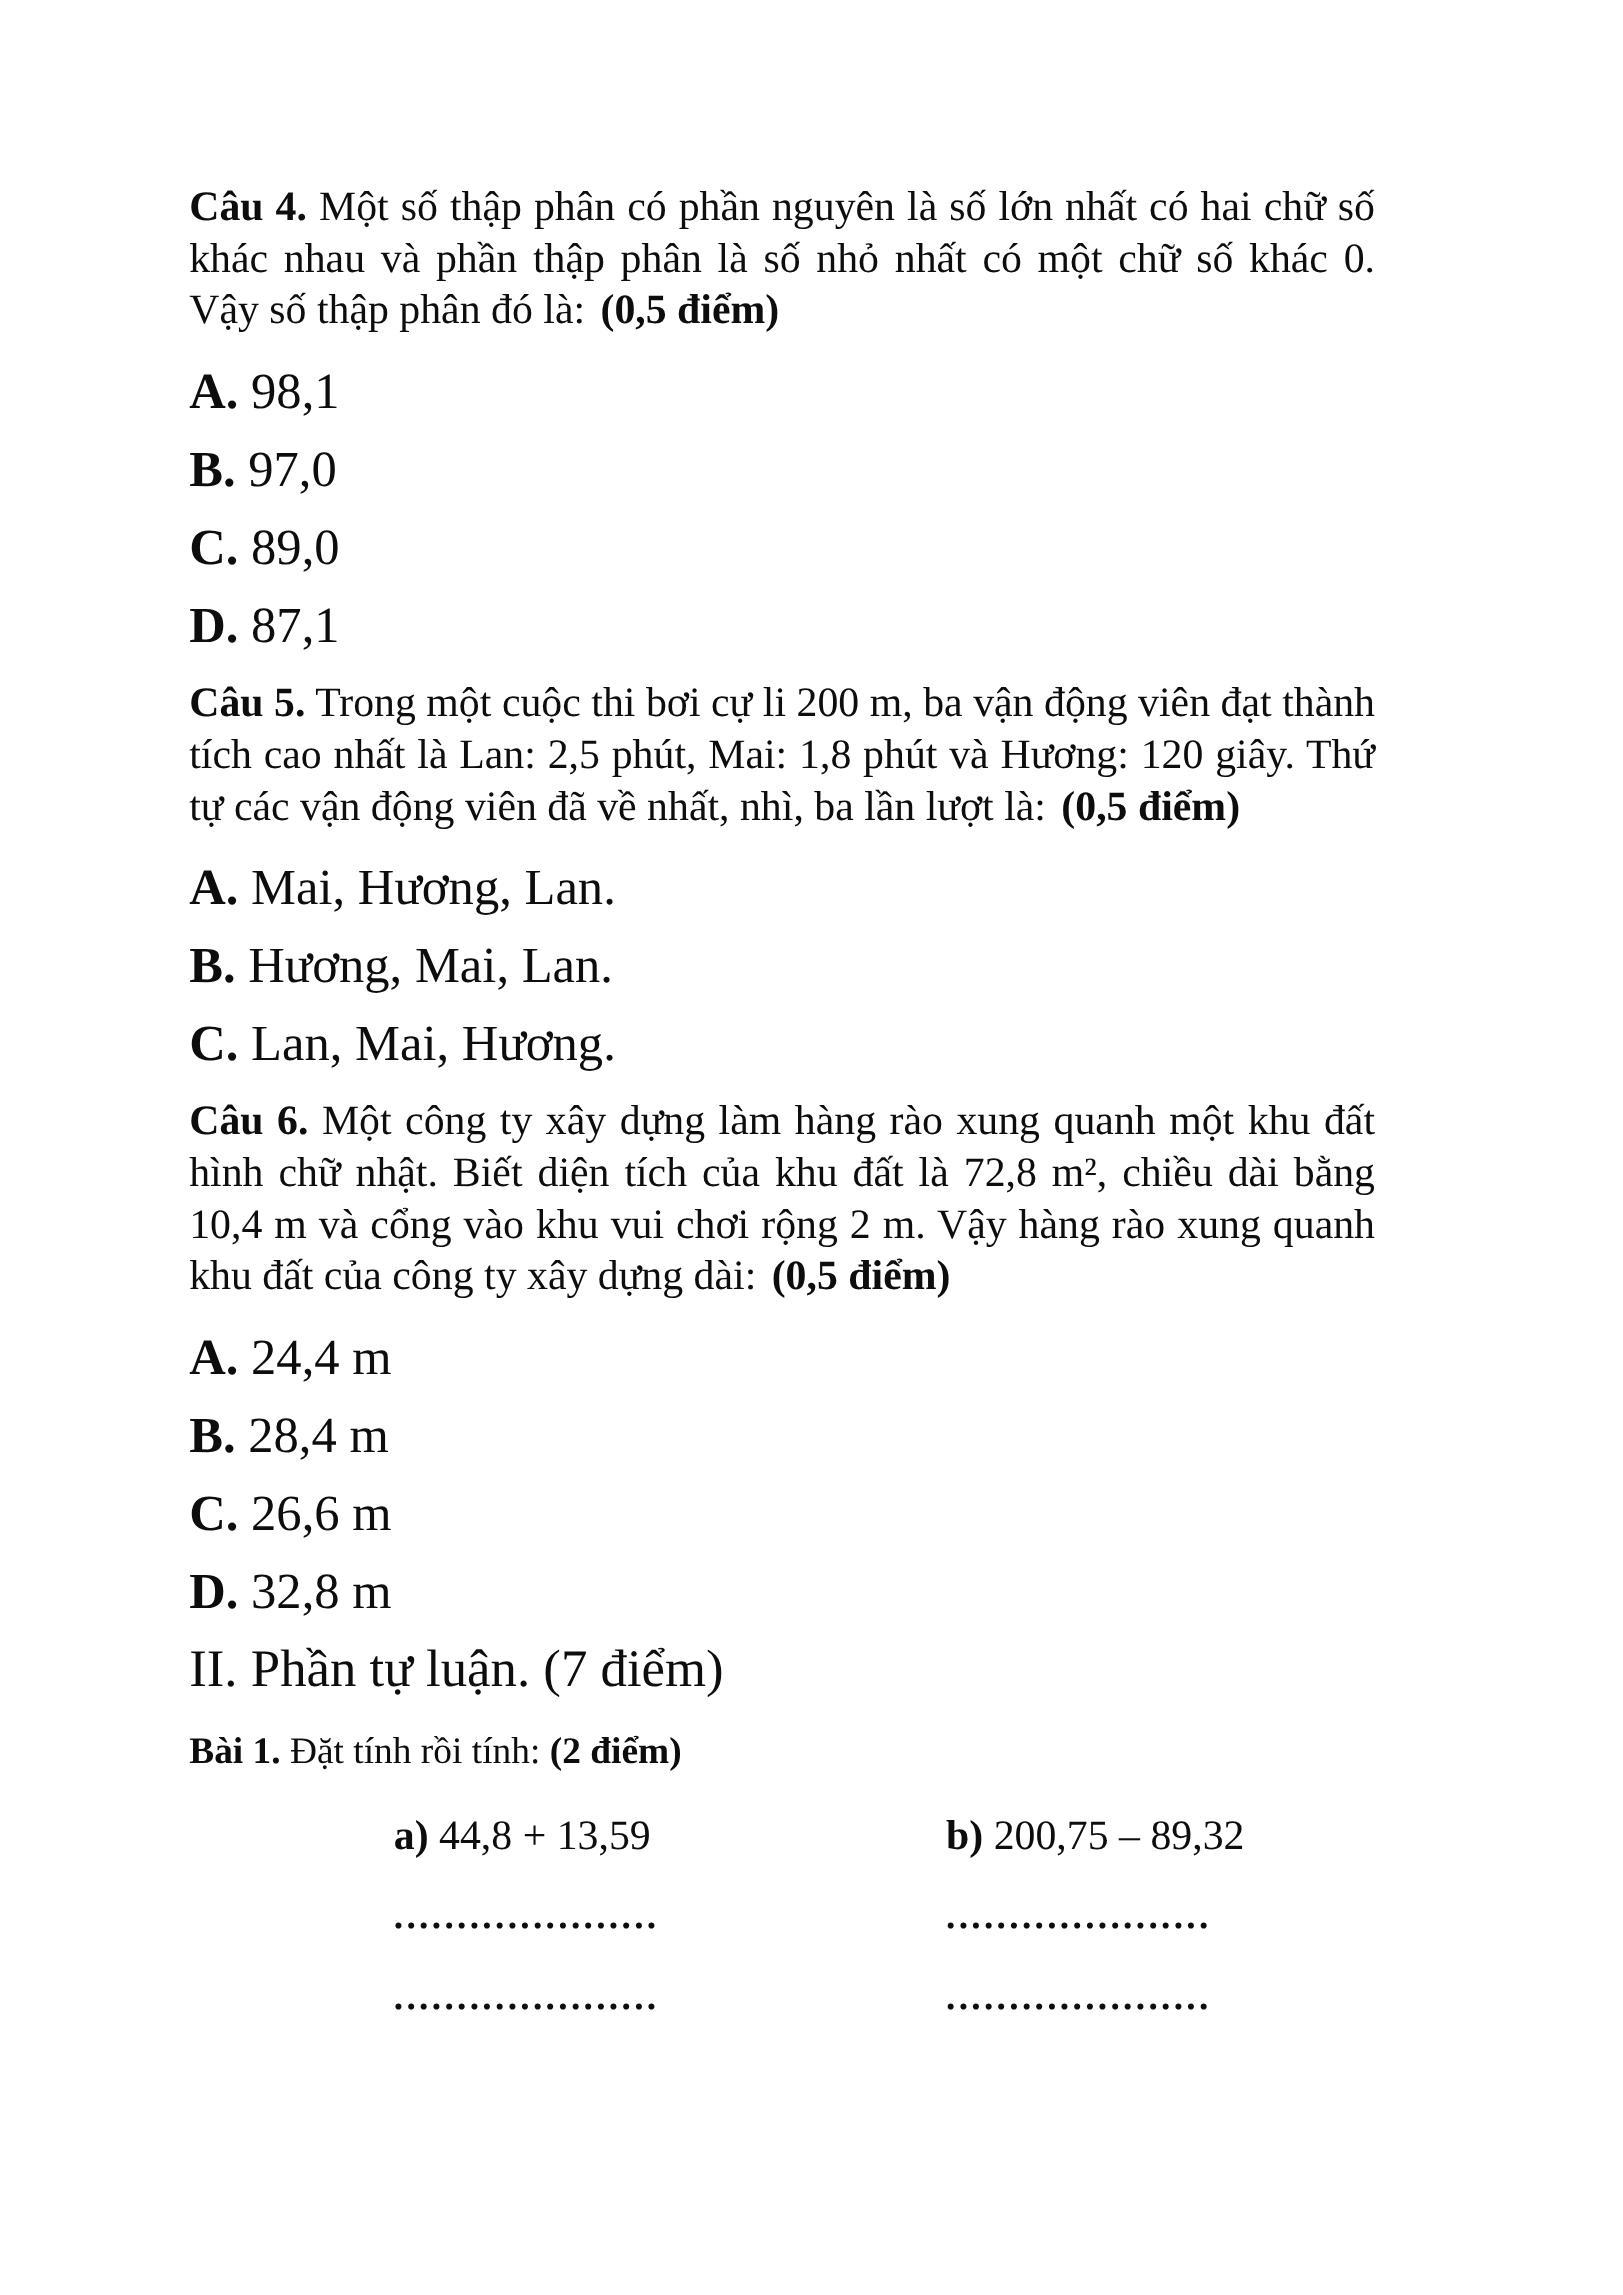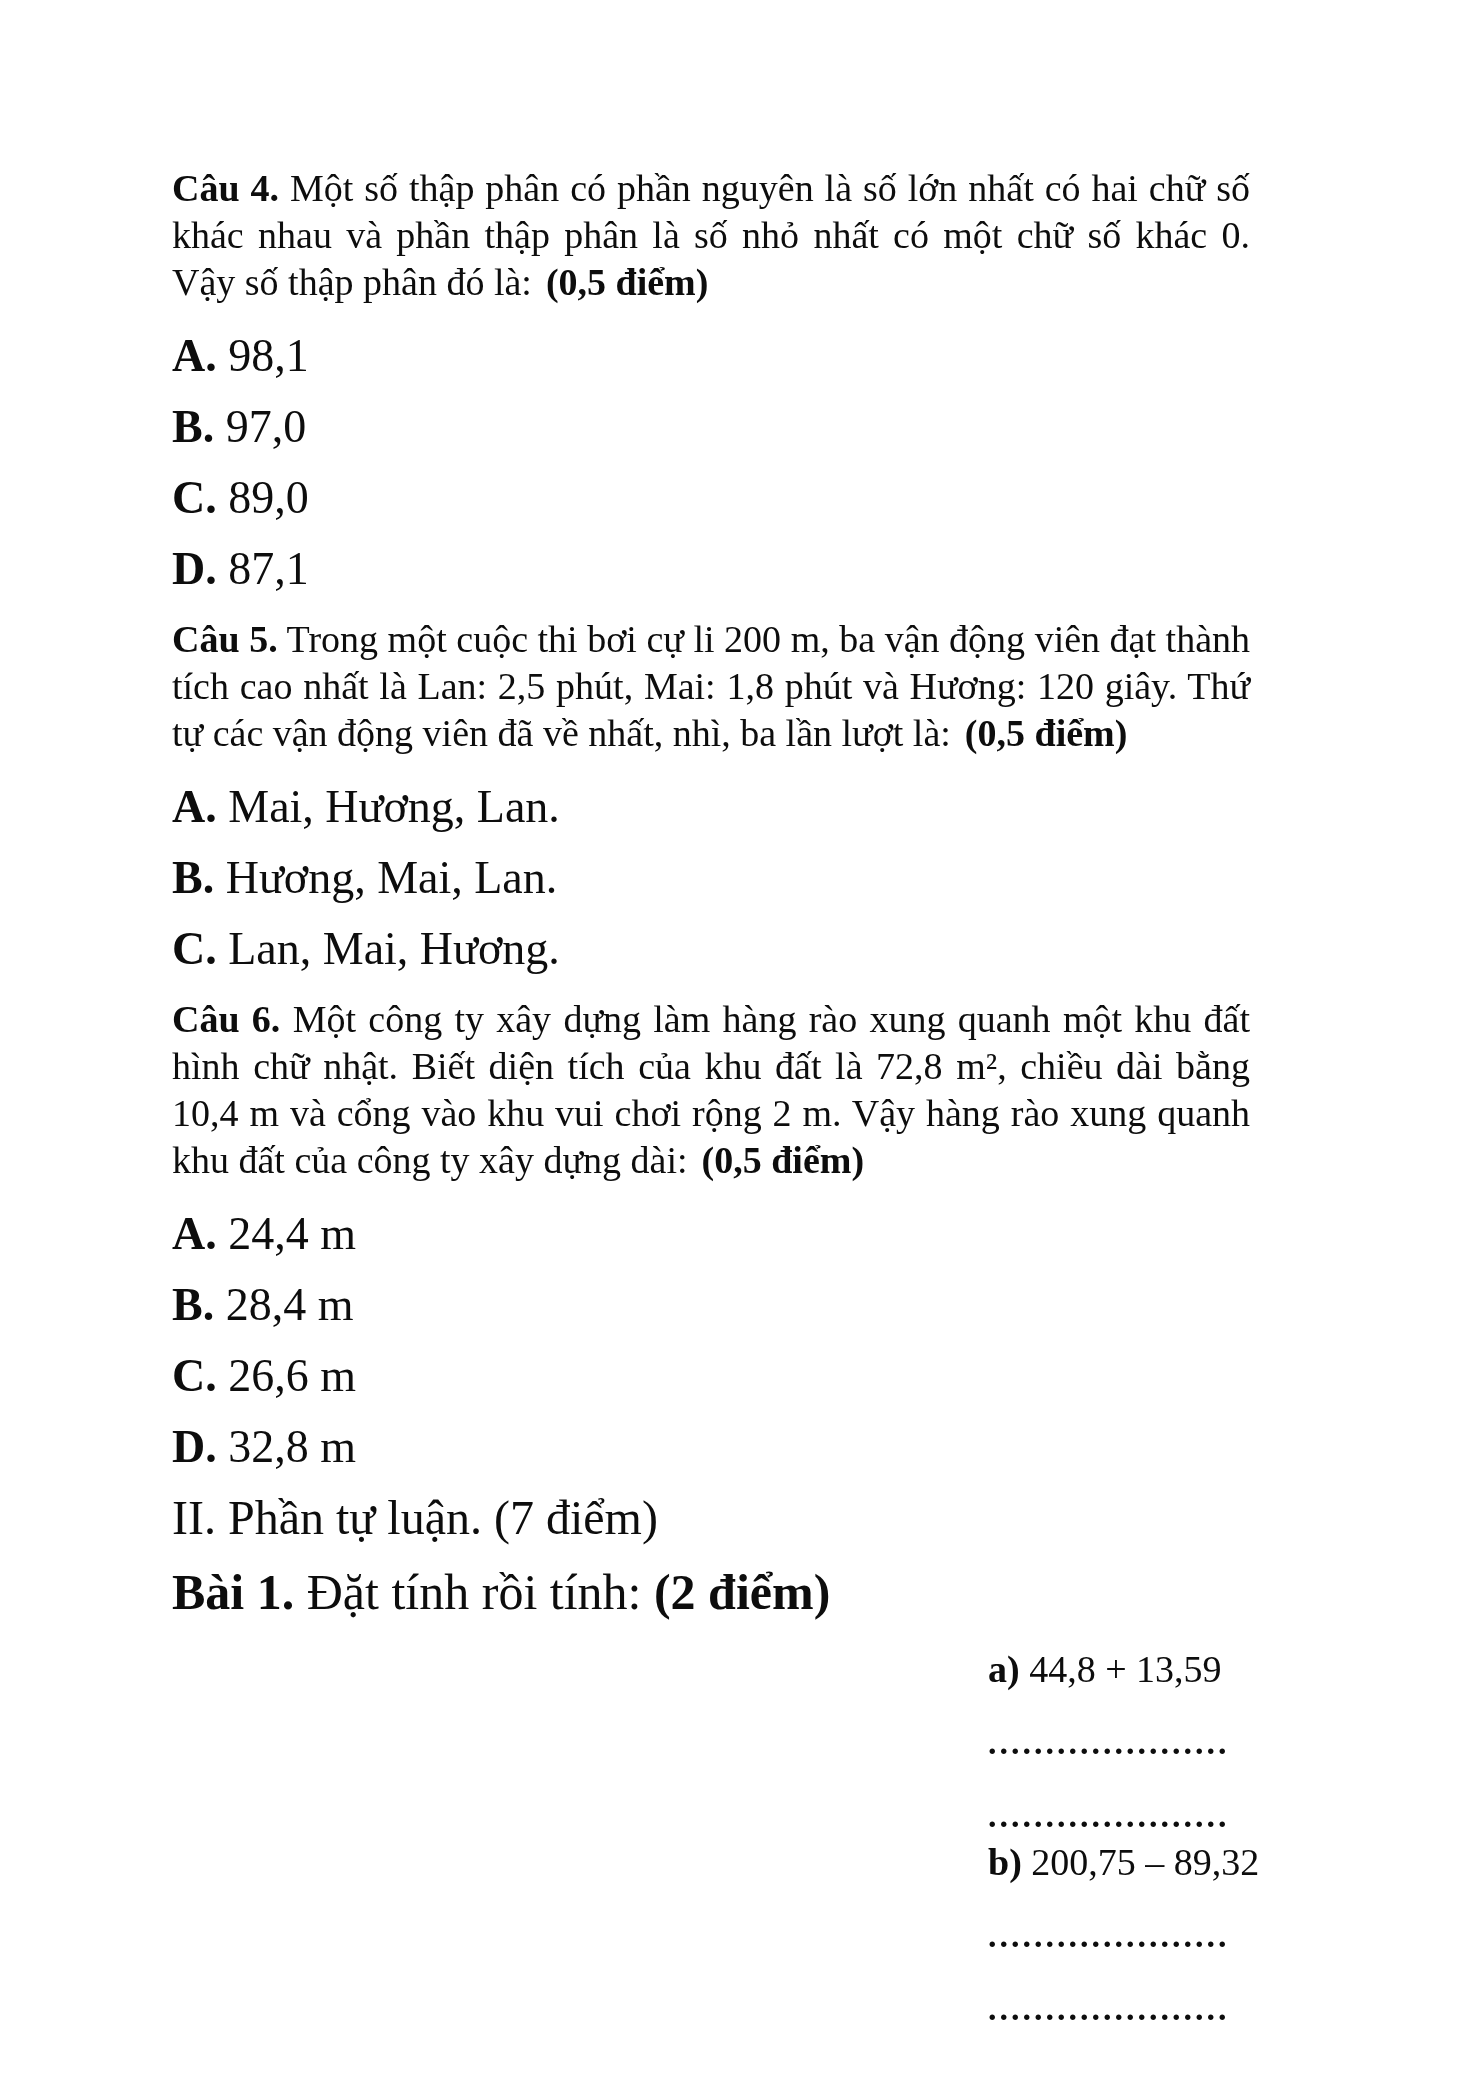--- a/index.html
+++ b/index.html
@@ -36,29 +36,28 @@
     font-family: Liberation Serif, serif;
   }
   .option b { font-weight: bold; }
   .section-title {
     font-size: 48px;
     line-height: 47px;
     font-weight: normal;
     margin: 0 0 28px 0;
   }
   .exercise-title {
-    font-size: 50px;
+    font-size: 34px;
     line-height: 47px;
     margin: 0 0 30px 0;
   }
   .exercise-title b { font-weight: bold; }
   .worksheet {
     display: flex;
-    flex-direction: column;
-    align-items: flex-end;
+    flex-direction: row;
   }
   .ws-col {
     width: 262px;
   }
   .ws-col-a { margin-left: 186px; }
   .ws-col-b { margin-left: 240px; }
   .expr {
     font-size: 38px;
     line-height: 47px;
     margin: 0;

